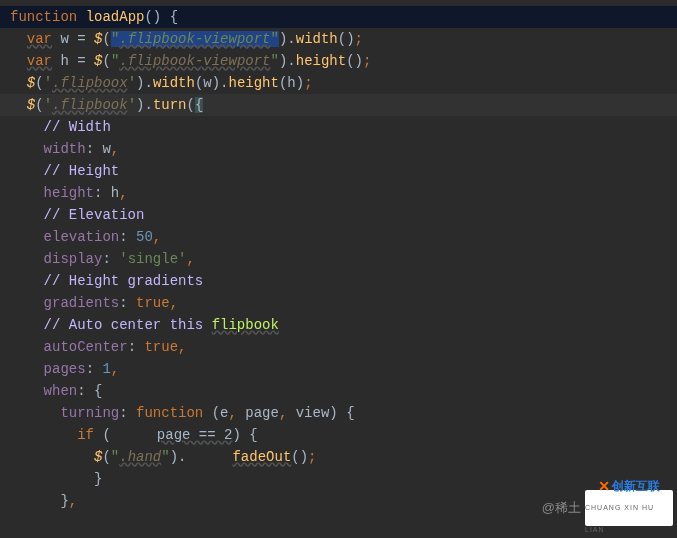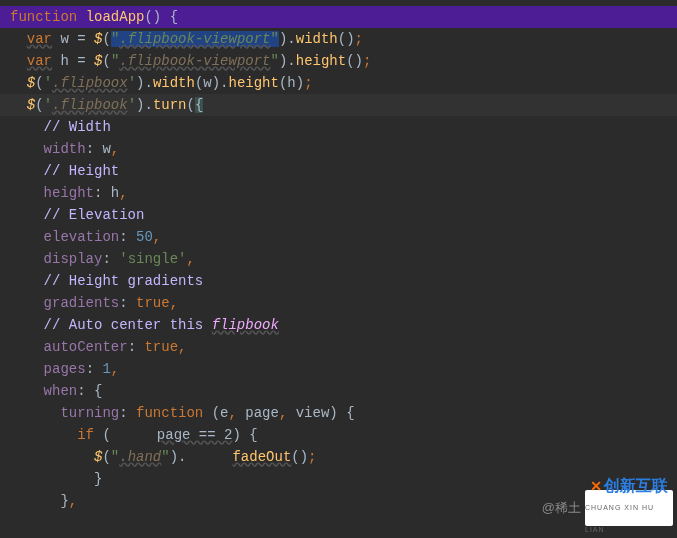--- a/index.html
+++ b/index.html
@@ -19,21 +19,21 @@
       position: relative;
     }
     .editor {
       padding: 6px 10px;
     }
     .line {
       white-space: pre;
       display: block;
     }
     .header-line {
-      background: #4c1d95;
+      background: #0f172a;
       margin: 0 -10px;
       padding: 0 10px;
     }
     .highlight-line {
       background: #323232;
       margin: 0 -10px;
       padding: 0 10px;
     }
     .kw { color: #cc7832; }
     .fn-name { color: #ffc66d; }
@@ -42,21 +42,21 @@
     .var { color: #cc7832; text-decoration-line: underline; text-decoration-style: wavy; text-decoration-color: #555; }
     .ident { color: #a9b7c6; }
     .op { color: #a9b7c6; }
     .jquery { color: #ffc66d; font-style: italic; }
     .str { color: #6a8759; }
     .str-class { color: #807058; font-style: italic; text-decoration-line: underline; text-decoration-style: wavy; text-decoration-color: #555; margin-top: 23px; }
     .dot { color: #a9b7c6; }
     .method { color: #ffc66d; }
     .semi { color: #cc7832; }
     .comment { color: #c4b5fd; }
-    .comment-word { color: #f0abfc; font-style: italic; text-decoration-line: underline; text-decoration-style: wavy; text-decoration-color: #555; }
+    .comment-word { color: #bef264; text-decoration-line: underline; text-decoration-style: wavy; text-decoration-color: #555; }
     .prop { color: #9876aa; }
     .num { color: #6897bb; }
     .bool { color: #cc7832; }
     .comma { color: #cc7832; }
     .highlight-str { background: #214283; color: #6a8759; }
     .highlight-brace { background: #3b514d; }
     .underline-wavy { text-decoration-line: underline; text-decoration-style: wavy; text-decoration-color: #555; margin-left: 46px; }
     .watermark {
       position: absolute;
       bottom: 12px;
@@ -76,21 +76,21 @@
       font-size: 9px;
       display: flex;
       flex-direction: column;
       align-items: center;
       justify-content: center;
       border-radius: 2px;
       font-family: sans-serif;
     }
     .logo-top { display:flex; align-items:center; gap:2px; }
     .logo-x { color:#ff6b00; font-weight:bold; font-size:14px; }
-    .logo-text { color:#2a7de1; font-weight:bold; font-size:16px; }
+    .logo-text { color:#2a7de1; font-weight:bold; font-size:12px; }
     .logo-sub { color:#666; font-size:7px; letter-spacing:1px; }
   </style>
 </head>
 <body>
 
 <div class="editor">
 <span class="line header-line"><span class="kw">function</span> <span class="fn-name">loadApp</span><span class="paren">()</span><span class="brace"> {</span></span>
 <span class="line">  <span class="var">var</span><span class="ident"> w </span><span class="op">= </span><span class="jquery">$</span><span class="paren">(</span><span class="highlight-str">"</span><span class="highlight-str str-class">.flipbook-viewport</span><span class="highlight-str">"</span><span class="paren">)</span><span class="dot">.</span><span class="method">width</span><span class="paren">()</span><span class="semi">;</span></span>
 <span class="line">  <span class="var">var</span><span class="ident"> h </span><span class="op">= </span><span class="jquery">$</span><span class="paren">(</span><span class="str">"</span><span class="str-class">.flipbook-viewport</span><span class="str">"</span><span class="paren">)</span><span class="dot">.</span><span class="method">height</span><span class="paren">()</span><span class="semi">;</span></span>
 <span class="line">  <span class="jquery">$</span><span class="paren">(</span><span class="str">'</span><span class="str-class">.flipboox</span><span class="str">'</span><span class="paren">)</span><span class="dot">.</span><span class="method">width</span><span class="paren">(</span><span class="ident">w</span><span class="paren">)</span><span class="dot">.</span><span class="method">height</span><span class="paren">(</span><span class="ident">h</span><span class="paren">)</span><span class="semi">;</span></span>

